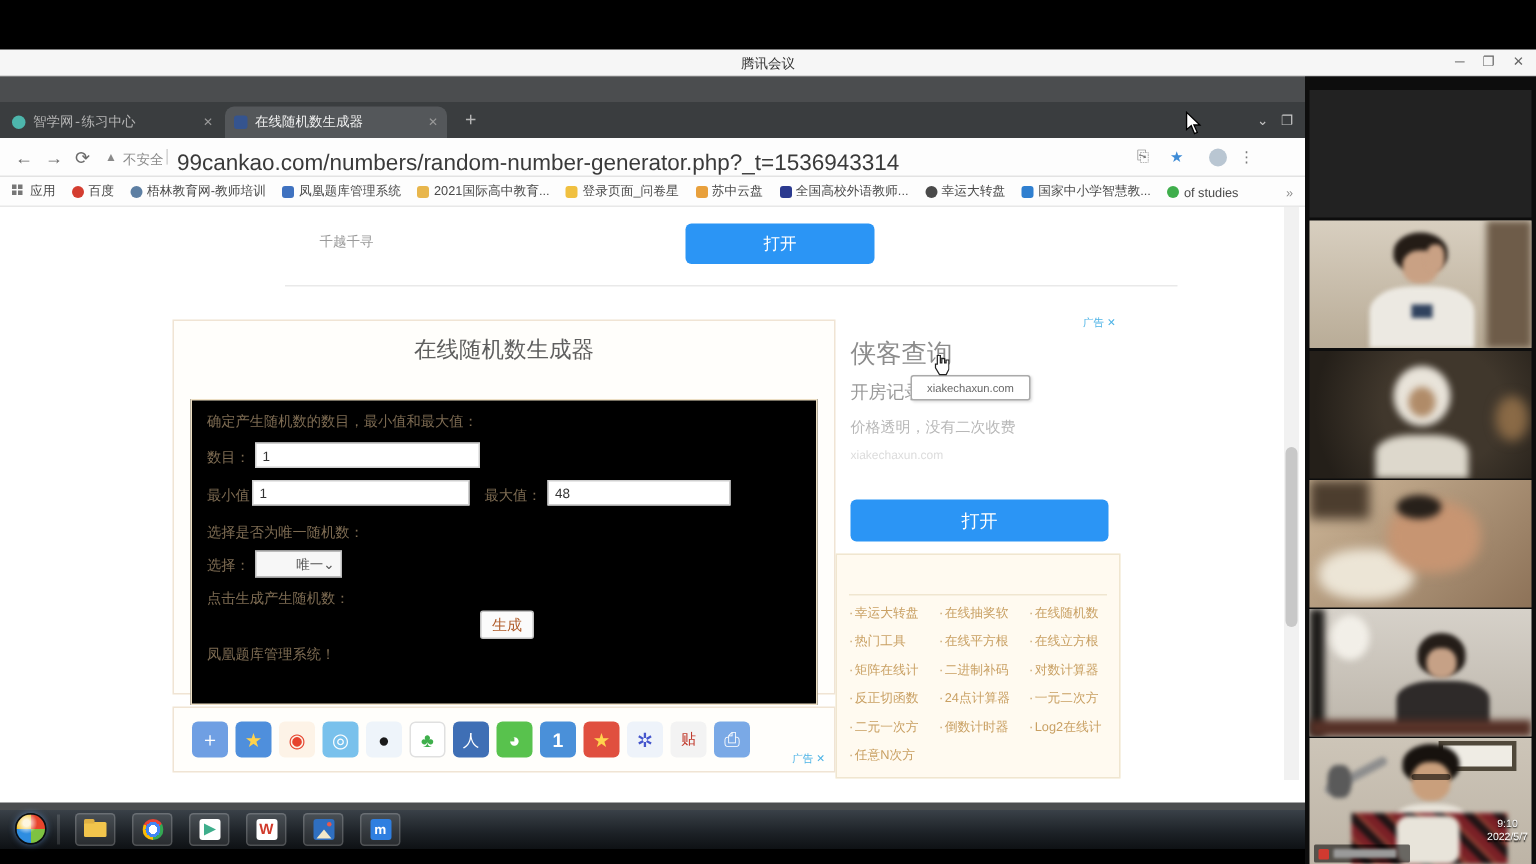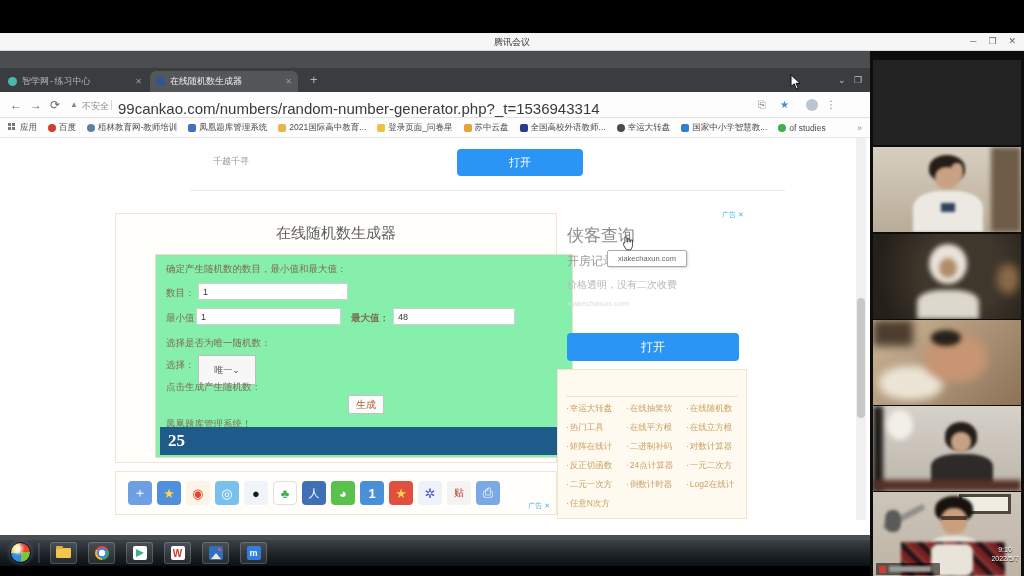--- a/index.html
+++ b/index.html
@@ -64,24 +64,24 @@
   .scroll-thumb { position:absolute; left:1px; top:160px; width:8px; height:120px; background:#c8c8c8; border-radius:4px; }
 
   
   .topad-text { position:absolute; left:213px; top:17px; font-size:9px; color:#9a9a9a; }
   .btn-blue { position:absolute; background:#2b95f5; border-radius:4px; color:#fff; display:flex; align-items:center; justify-content:center; }
   .topad-btn { left:457px; top:11px; width:126px; height:27px; font-size:11px; }
   .topad-divider { position:absolute; left:190px; top:52px; width:595px; height:1px; background:#e9e9e9; }
 
   .gen-panel { position:absolute; left:115px; top:75px; width:442px; height:250px; background:#fffefb; border:1px solid #f0e4d4; }
   .gen-title { position:absolute; left:0; right:0; top:10px; text-align:center; font-size:15px; color:#5f5f5f; }
-  .form-box { position:absolute; left:11px; top:40px; width:418px; height:204px; background:#86efac; border:1px solid #eddfc4;margin-left:28px; }
+  .form-box { position:absolute; left:11px; top:52px; width:418px; height:204px; background:#000000; border:1px solid #eddfc4; }
   .flabel { position:absolute; font-size:9.5px; color:#7d6b52; white-space:nowrap; }
   .finput { position:absolute; height:17px; border:1px solid #cfcfcf; background:#fff; font-size:9px; color:#333; padding:0 4px; font-family:"Liberation Sans",sans-serif; }
-  .fselect { position:absolute; left:42px; top:100px; width:58px; height:30px; border:1px solid #bcbcbc; background:#f7f7f7; font-size:9px; color:#555; display:flex; align-items:center; justify-content:center; padding:0 4px; }
+  .fselect { position:absolute; left:42px; top:100px; width:58px; height:18px; border:1px solid #bcbcbc; background:#f7f7f7; font-size:9px; color:#555; display:flex; align-items:center; justify-content:flex-end; padding:0 4px; }
   .gen-btn { position:absolute; left:192px; top:140px; width:36px; height:19px; background:#fbfbfb; border:1px solid #c2c2c2; border-radius:2px; font-size:10px; color:#b05c2a; display:flex; align-items:center; justify-content:center; }
   .result-bar { position:absolute; left:4px; top:172px; width:398px; height:28px; background:#1e5a8a; color:#fff; font-family:"Liberation Serif",serif; font-weight:bold; font-size:17px; display:flex; align-items:center; padding-left:8px; }
 
   .share-box { position:absolute; left:115px; top:333px; width:442px; height:44px; background:#fffefb; border:1px solid #f0e4d4; }
   .si { position:absolute; top:9px; width:24px; height:24px; border-radius:4px; display:flex; align-items:center; justify-content:center; font-size:13px; color:#fff; }
   .si-add{background:#6f9fe3;} .si-qzone{background:#4f8fdc;color:#ffd34d;}
   .si-weibo{background:#fdf3e7;color:#e6432e;} .si-twb{background:#79c1ec;}
   .si-qq{background:#eef4fa;color:#1a1a1a;} .si-douban{background:#ffffff;color:#3faf4c;border:1px solid #e0e0e0;}
   .si-renren{background:#3f6fb5;font-size:11px;} .si-wechat{background:#58c24d;}
   .si-yixin{background:#4a90d9;font-weight:bold;} .si-bdstar{background:#e04f3f;color:#ffd34d;}
@@ -246,32 +246,31 @@
       <div class="topad-divider"></div>
 
       <div class="gen-panel">
         <div class="gen-title">在线随机数生成器</div>
         <div class="form-box">
           <span class="flabel" style="left:10px;top:8px;">确定产生随机数的数目，最小值和最大值：</span>
           <span class="flabel" style="left:10px;top:32px;">数目：</span>
           <input class="finput" style="left: 42px; top: 28px; width: 150px;" value="1">
           <span class="flabel" style="left:10px;top:57px;">最小值：</span>
           <input class="finput" style="left: 40px; top: 53px; width: 145px;" value="1">
-          <span class="flabel" style="left:195px;top:57px;font-weight:bold;">最大值：</span>
+          <span class="flabel" style="left:195px;top:57px;">最大值：</span>
           <input class="finput" style="left: 237px; top: 53px; width: 122px;" value="48">
           <span class="flabel" style="left:10px;top:82px;">选择是否为唯一随机数：</span>
           <span class="flabel" style="left:10px;top:104px;">选择：</span>
           <div class="fselect">
             <span>唯一</span>
             <span>⌄</span>
           </div>
           <span class="flabel" style="left:10px;top:126px;">点击生成产生随机数：</span>
           <div class="gen-btn">生成</div>
           <span class="flabel" style="left:10px;top:163px;">凤凰题库管理系统！</span>
-          <div class="result-bar">25</div>
         </div>
       </div>
 
       <div class="share-box">
         <span class="si si-add" style="left:12px;">＋</span>
         <span class="si si-qzone" style="left:41px;">★</span>
         <span class="si si-weibo" style="left:70px;">◉</span>
         <span class="si si-twb" style="left:99px;">◎</span>
         <span class="si si-qq" style="left:128px;">●</span>
         <span class="si si-douban" style="left:157px;">♣</span>

